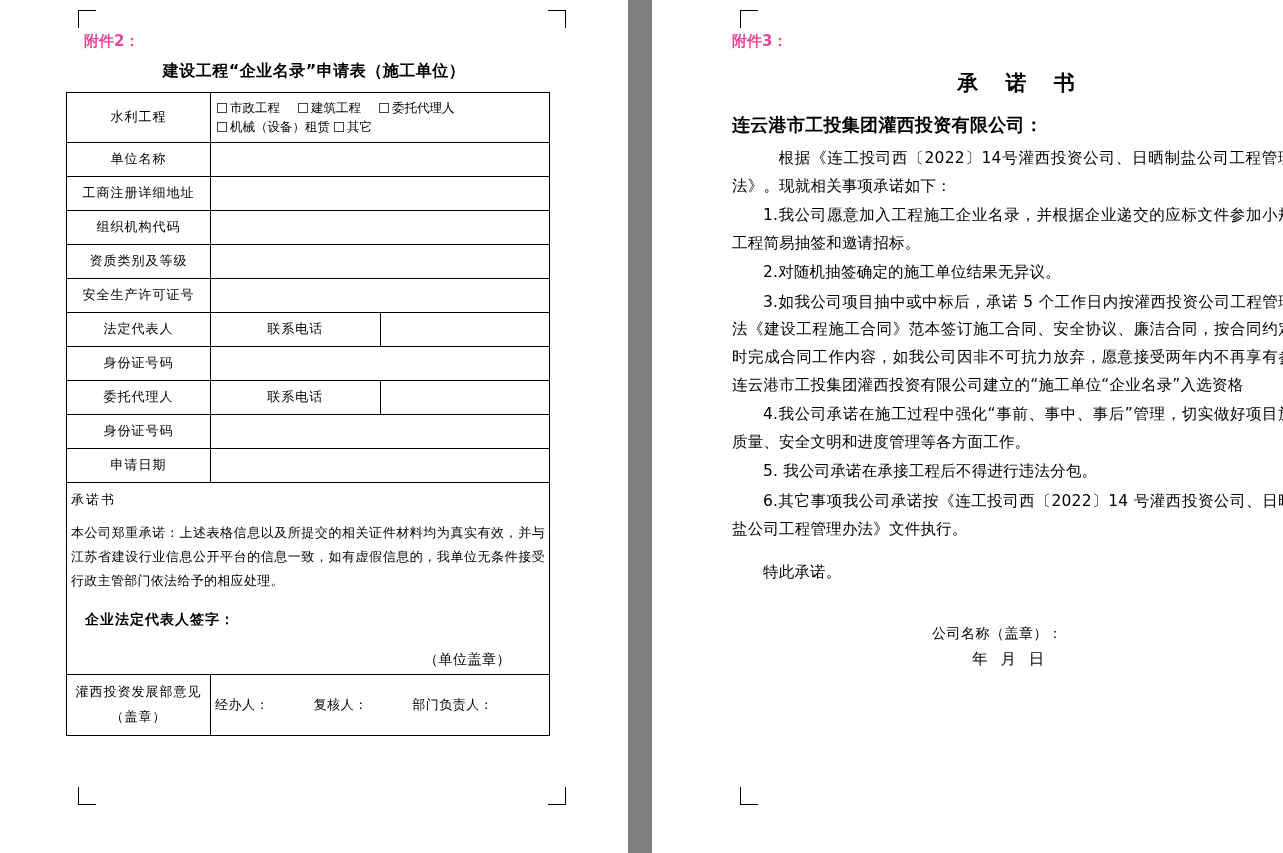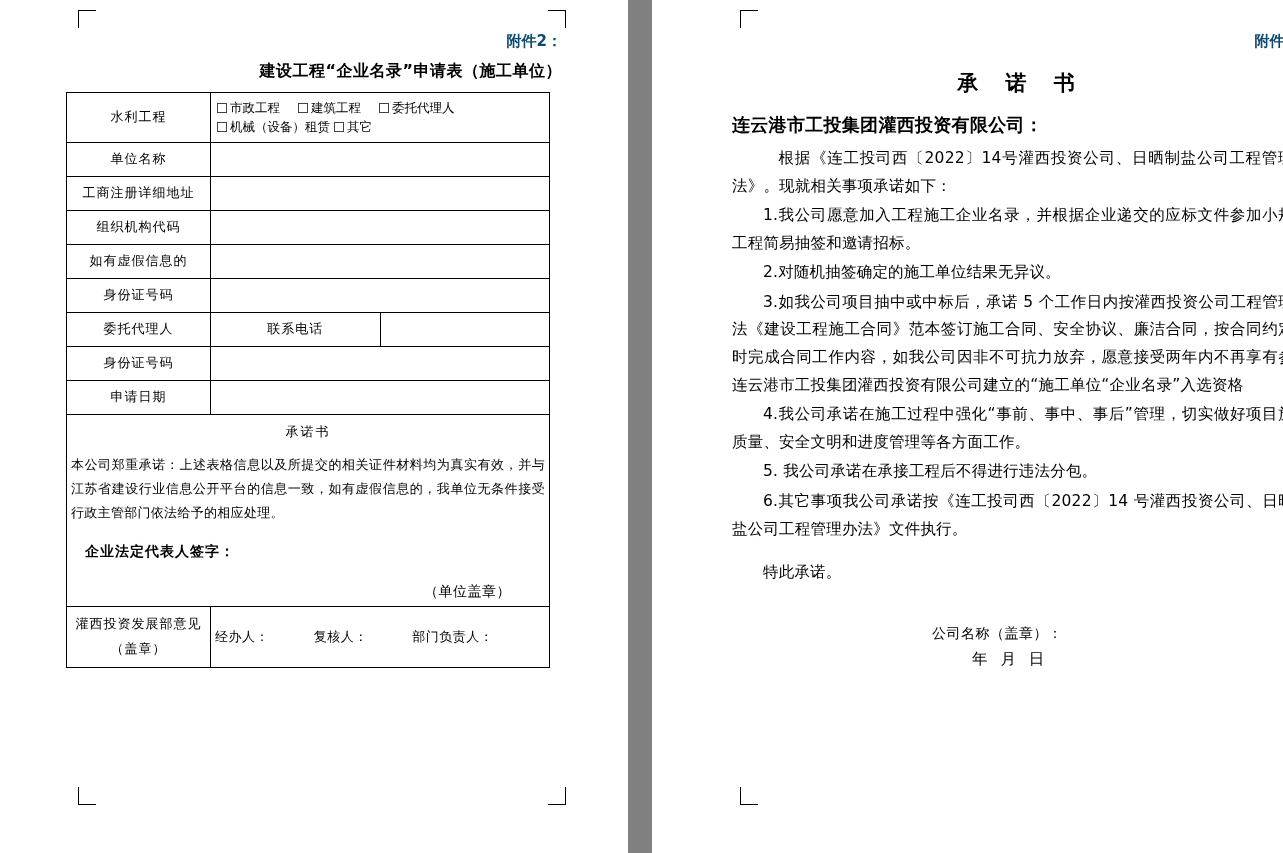--- a/index.html
+++ b/index.html
@@ -39,26 +39,25 @@
   .doc-body {
     position: absolute;
     left: 66px; right: 66px; top: 20px;
   }
   .page-right .doc-body { left: 80px; right: 60px; }
 
   .attach-label {
     font-family: "DejaVu Sans", "Liberation Sans", sans-serif;
     font-weight: bold;
     font-size: 15px;
-    color: #0c4a6e;
+    color: #ec4899;
     margin: 12px 0 10px 18px;
-    text-align: right;
   }
   .form-title {
-    text-align: right;
+    text-align: center;
     font-weight: bold;
     font-size: 16px;
     letter-spacing: 0.5px;
     margin: 4px 0 10px 0;
   }
 
   table.form {
     border-collapse: collapse;
     width: 484px;
     font-size: 13px;
@@ -75,21 +74,21 @@
     letter-spacing: 1px;
     width: 144px;
   }
   td.val { }
   td.lbl2 { text-align: center; width: 88px; letter-spacing: 1px;}
   .chk-row { line-height: 1.55; font-size: 12.5px; padding-left: 2px; }
   .chk { display: inline-block; width: 10px; height: 10px; border: 1px solid #444; margin-right: 3px; vertical-align: -1px; }
   .chk-item { margin-right: 14px; white-space: nowrap; }
 
   td.pledge-head {
-    text-align: center;
+    text-align: left;
     letter-spacing: 2px;
     border-bottom: none !important;
     height: 26px;
     padding-bottom: 0;
   }
   td.pledge-body {
     border-top: none !important;
     border-bottom: none !important;
     font-size: 13px;
     line-height: 1.85;
@@ -182,24 +181,33 @@
           </tr>
           <tr>
             <td class="lbl">工商注册详细地址</td>
             <td class="val" colspan="2"></td>
           </tr>
           <tr>
             <td class="lbl">组织机构代码</td>
             <td class="val" colspan="2"></td>
           </tr>
           <tr>
-            <td class="lbl">如有虚假信息的</td>
-            <td class="val" colspan="2"></td>
-          </tr>
-
+            <td class="lbl">资质类别及等级</td>
+            <td class="val" colspan="2"></td>
+          </tr>
+          <tr>
+            <td class="lbl">安全生产许可证号</td>
+            <td class="val" colspan="2"></td>
+          </tr>
+
+          <tr>
+            <td class="lbl">法定代表人</td>
+            <td class="lbl2">联系电话</td>
+            <td class="val"></td>
+          </tr>
           <tr>
             <td class="lbl">身份证号码</td>
             <td class="val" colspan="2"></td>
           </tr>
           <tr>
             <td class="lbl">委托代理人</td>
             <td class="lbl2">联系电话</td>
             <td class="val"></td>
           </tr>
           <tr>

